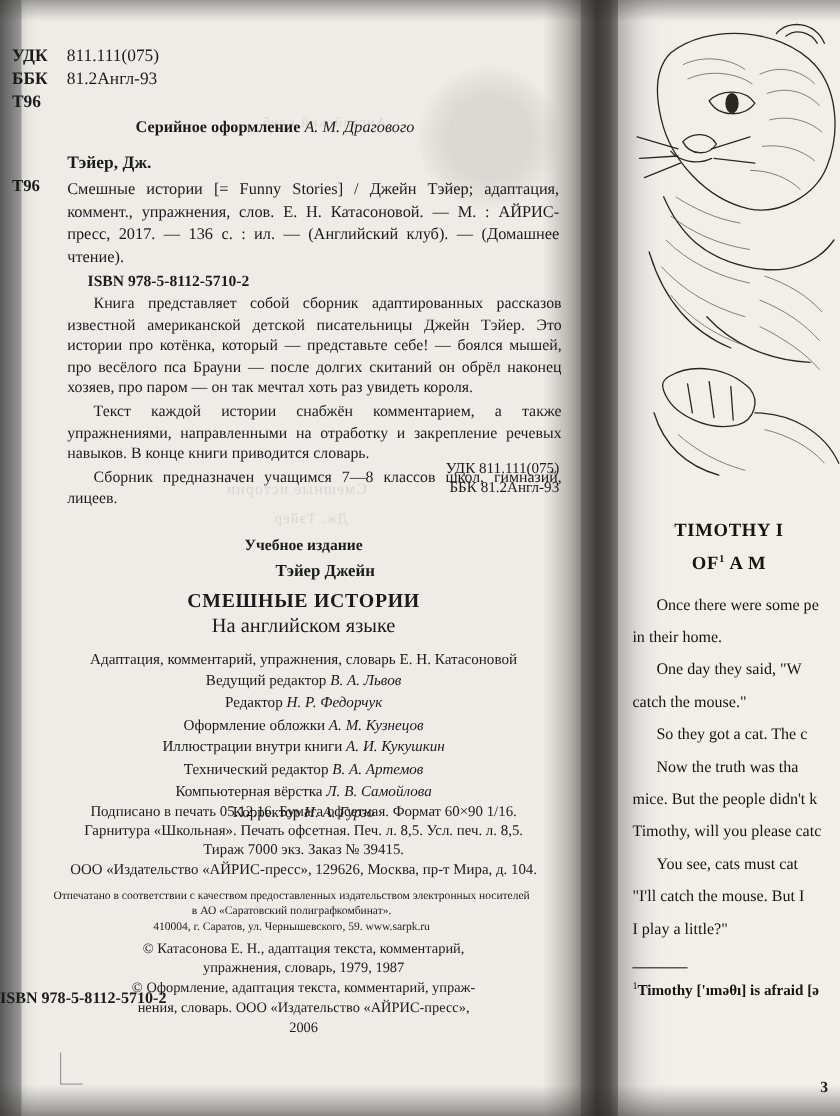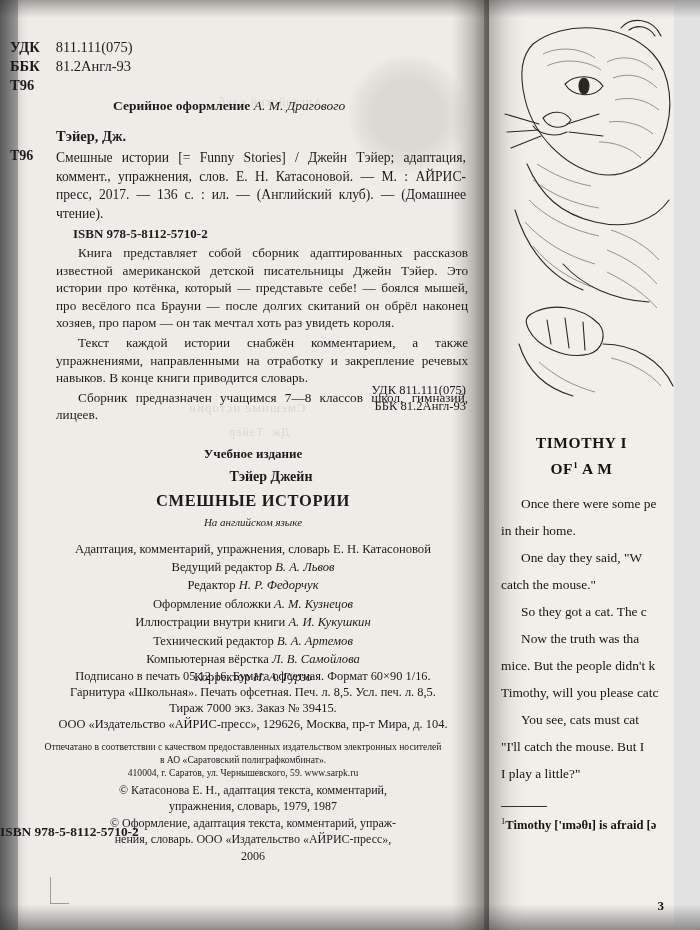--- a/index.html
+++ b/index.html
@@ -50,21 +50,21 @@
     left: 484px;
     top: 0;
     width: 34px;
     height: 930px;
     background: linear-gradient(90deg, #6d6a66 0%, #3d3b38 40%, #51504c 70%, #8d8a85 100%);
   }
 
   
   .page-right {
     position: absolute;
-    left: 489px;
+    left: 515px;
     top: 0px;
     width: 185px;
     height: 930px;
     background: #f2efeb;
     box-shadow: inset 20px 0 30px -16px rgba(70,68,64,0.6);
     overflow: hidden;
   }
 
   
   .bottom-shade {
@@ -195,21 +195,21 @@
     line-height: 16.4px;
   }
   .imprint .edu { font-weight: 700; font-size: 13px; }
   .imprint .auth { font-weight: 700; font-size: 14px; margin-top: 7px; padding-left: 36px; }
   .imprint .title {
     font-weight: 700;
     font-size: 16.5px;
     letter-spacing: 0.6px;
     margin-top: 7px;
   }
-  .imprint .lang { font-style: italic; font-size: 11px; margin-top: 5px; }
+  .imprint .lang { font-size: 17px; margin-top: 5px; }
   .imprint .credit { margin-top: 10px; }
   .imprint .credit div { margin-top: 2px; }
   .imprint .it { font-style: italic; }
 
   .print-info {
     position: absolute;
     left: 0;
     top: 668px;
     width: 470px;
     text-align: center;

